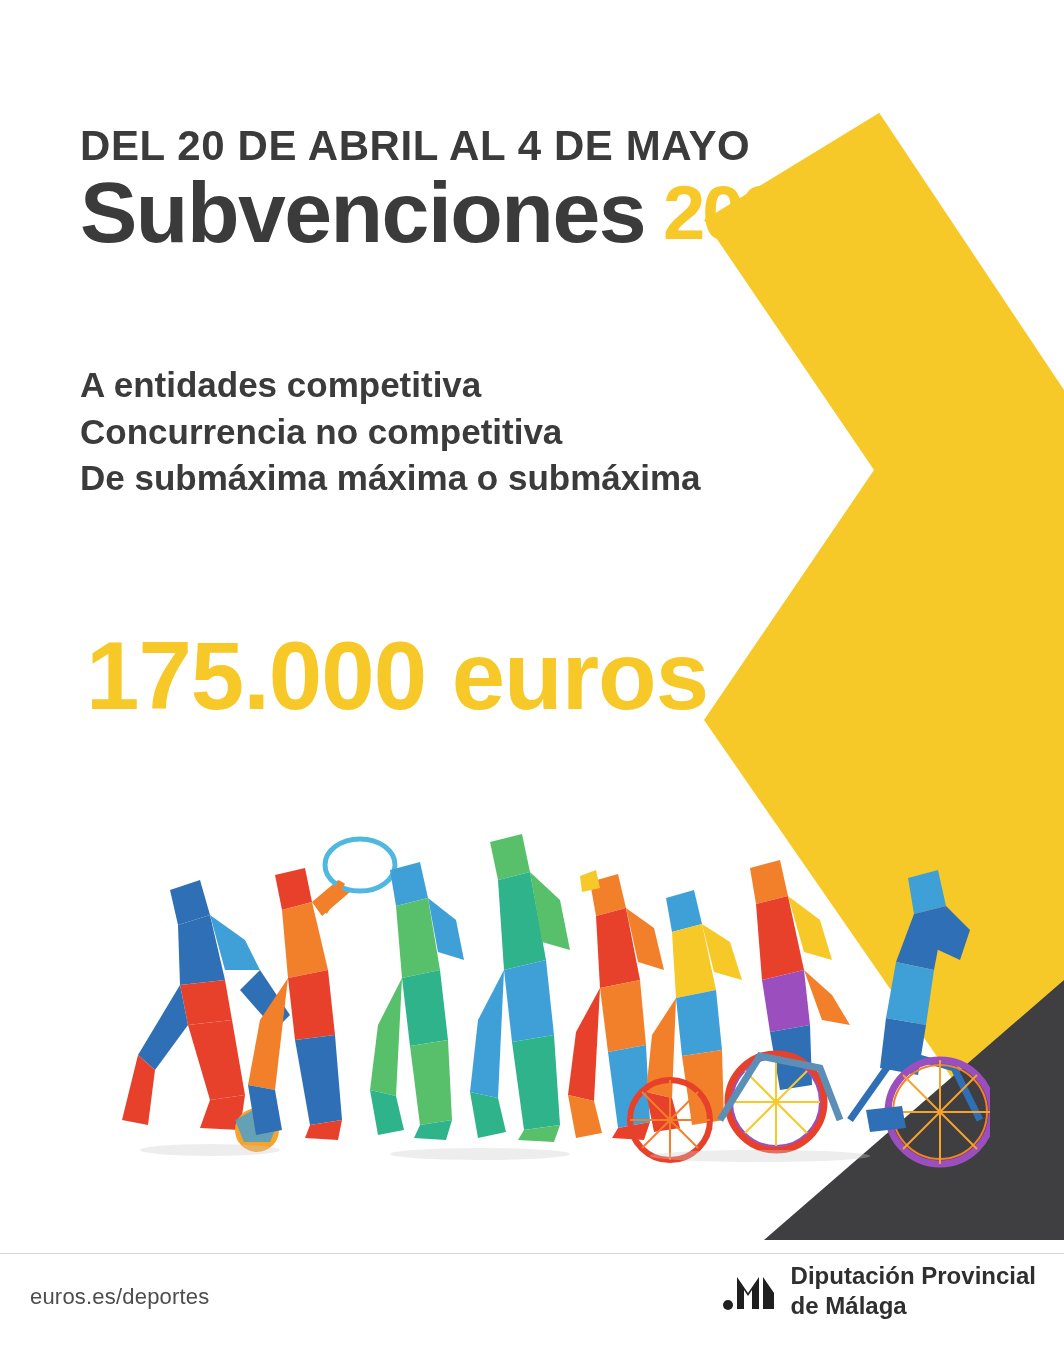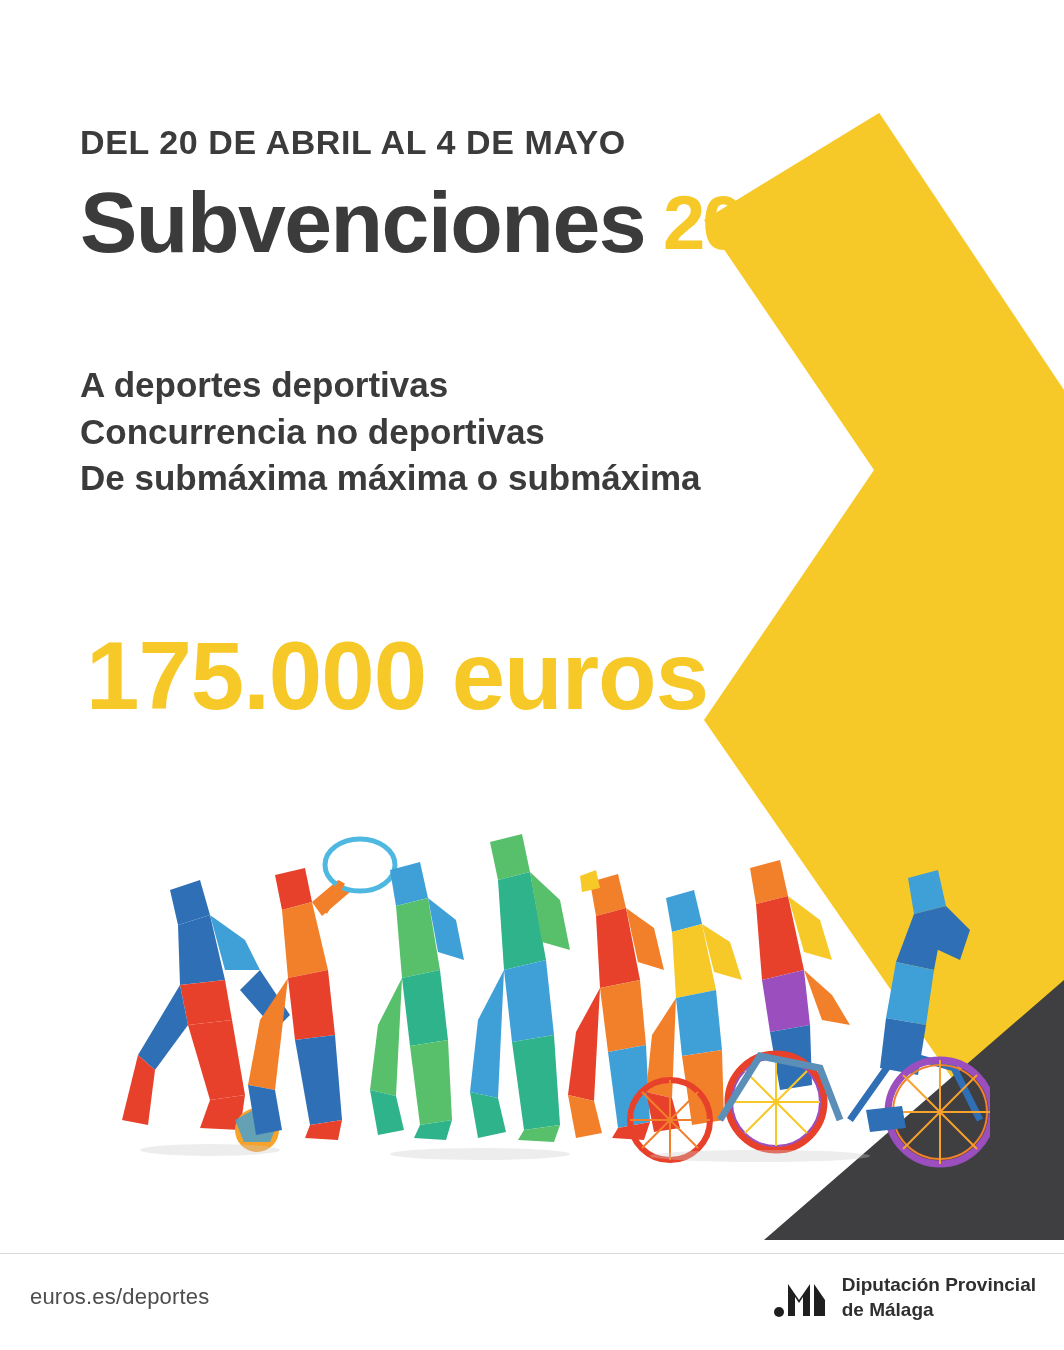--- a/index.html
+++ b/index.html
@@ -37,27 +37,27 @@
   }
 
   
   .header-block {
     position: absolute;
     left: 80px;
     top: 125px;
     width: 900px;
   }
   .kicker {
-    font-size: 34px;
+    font-size: 42px;
     font-weight: bold;
     letter-spacing: 0.6px;
     color: #3b3b3b;
     text-transform: uppercase;
     line-height: 1;
-    margin: 0 0 20px 0;
+    margin: 0 0 2px 0;
   }
   .title-row {
     display: flex;
     align-items: flex-start;
     gap: 18px;
   }
   .title-main {
     font-size: 86px;
     font-weight: bold;
     color: #3b3b3b;
@@ -135,21 +135,21 @@
     bottom: 28px;
     display: flex;
     align-items: center;
     gap: 14px;
   }
   .brand-mark {
     width: 54px;
     height: 44px;
   }
   .brand-text {
-    font-size: 19px;
+    font-size: 24px;
     font-weight: bold;
     color: #2f2f2f;
     line-height: 1.28;
   }
   .brand-text span {
     display: block;
   }
 </style>
 </head>
 <body>
@@ -167,22 +167,22 @@
 
   <div class="header-block">
     <p class="kicker">DEL 20 DE ABRIL AL 4 DE MAYO</p>
     <div class="title-row">
       <h1 class="title-main">Subvenciones</h1>
       <div class="title-year">2026</div>
     </div>
   </div>
 
   <div class="desc-block">
-    <p class="desc-line">A deportes deportivas</p>
-    <p class="desc-line">Concurrencia no deportivas</p>
+    <p class="desc-line">A entidades competitiva</p>
+    <p class="desc-line">Concurrencia no competitiva</p>
     <p class="desc-line">De submáxima máxima o submáxima</p>
   </div>
 
   <p class="amount">175.000 euros</p>
 
   <svg class="illustration" viewBox="0 0 930 360" preserveAspectRatio="xMidYMid meet">
 
     <g>
       <polygon points="110,70 140,60 150,95 118,105" fill="#2f6fb5"></polygon>
       <polygon points="118,105 150,95 165,160 120,165" fill="#2f6fb5"></polygon>

